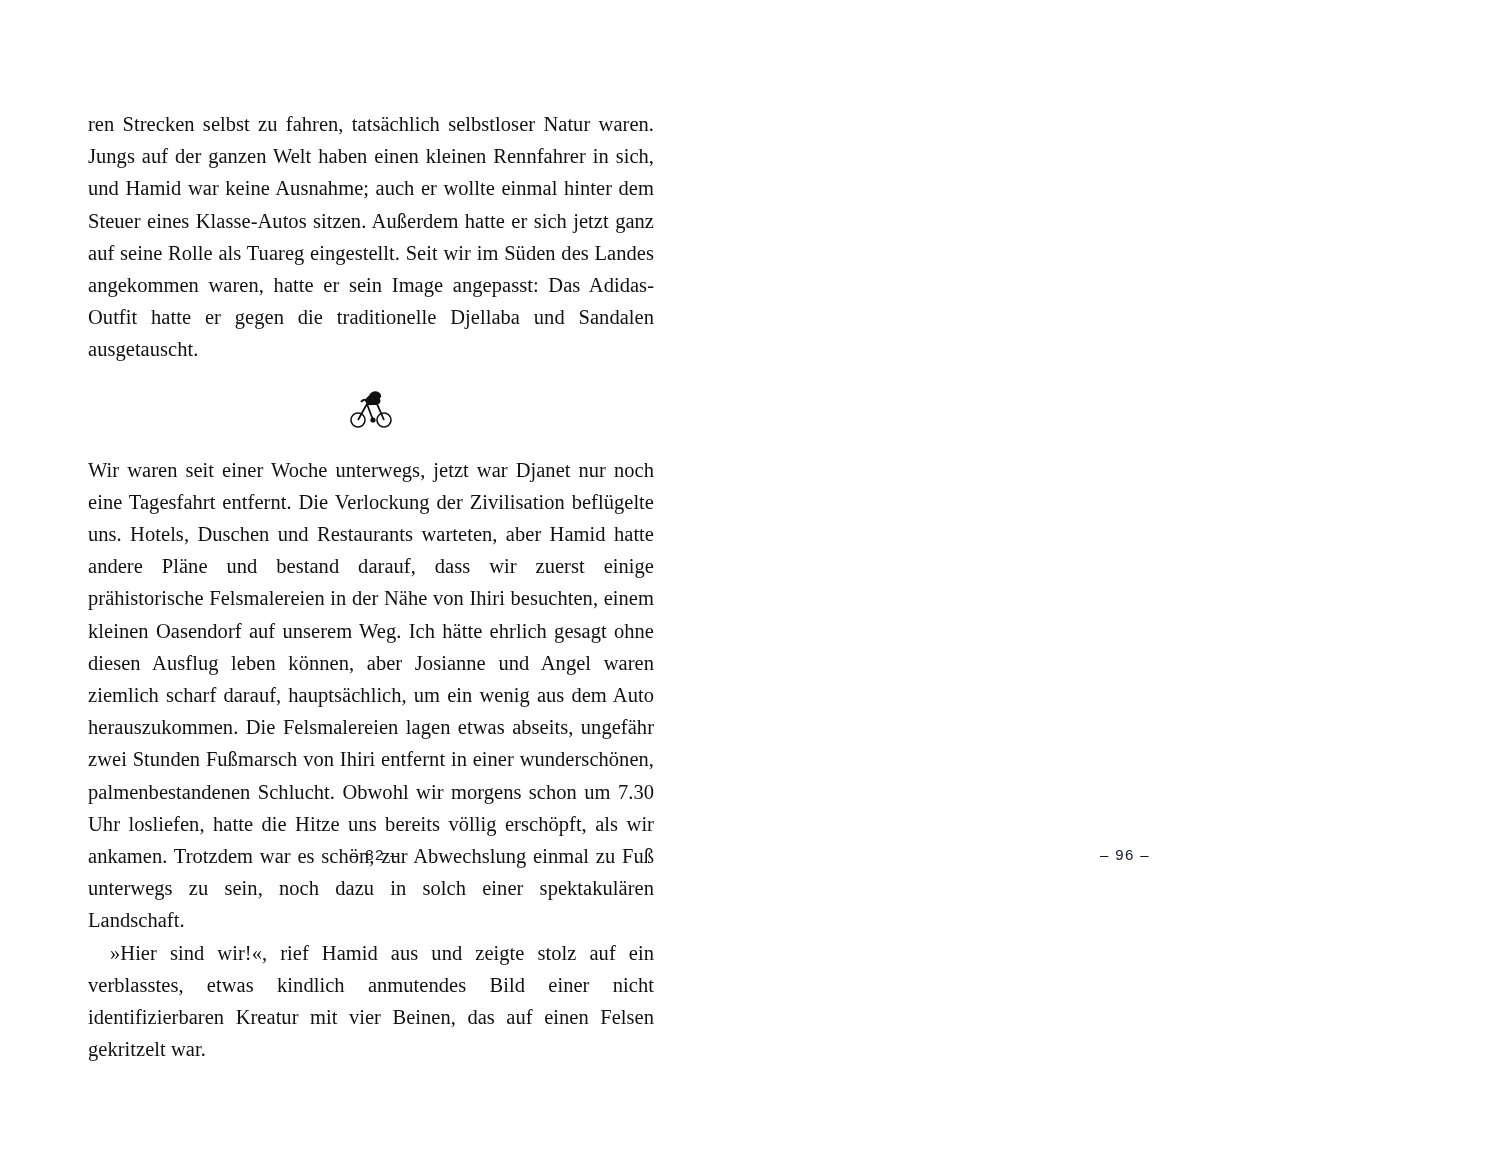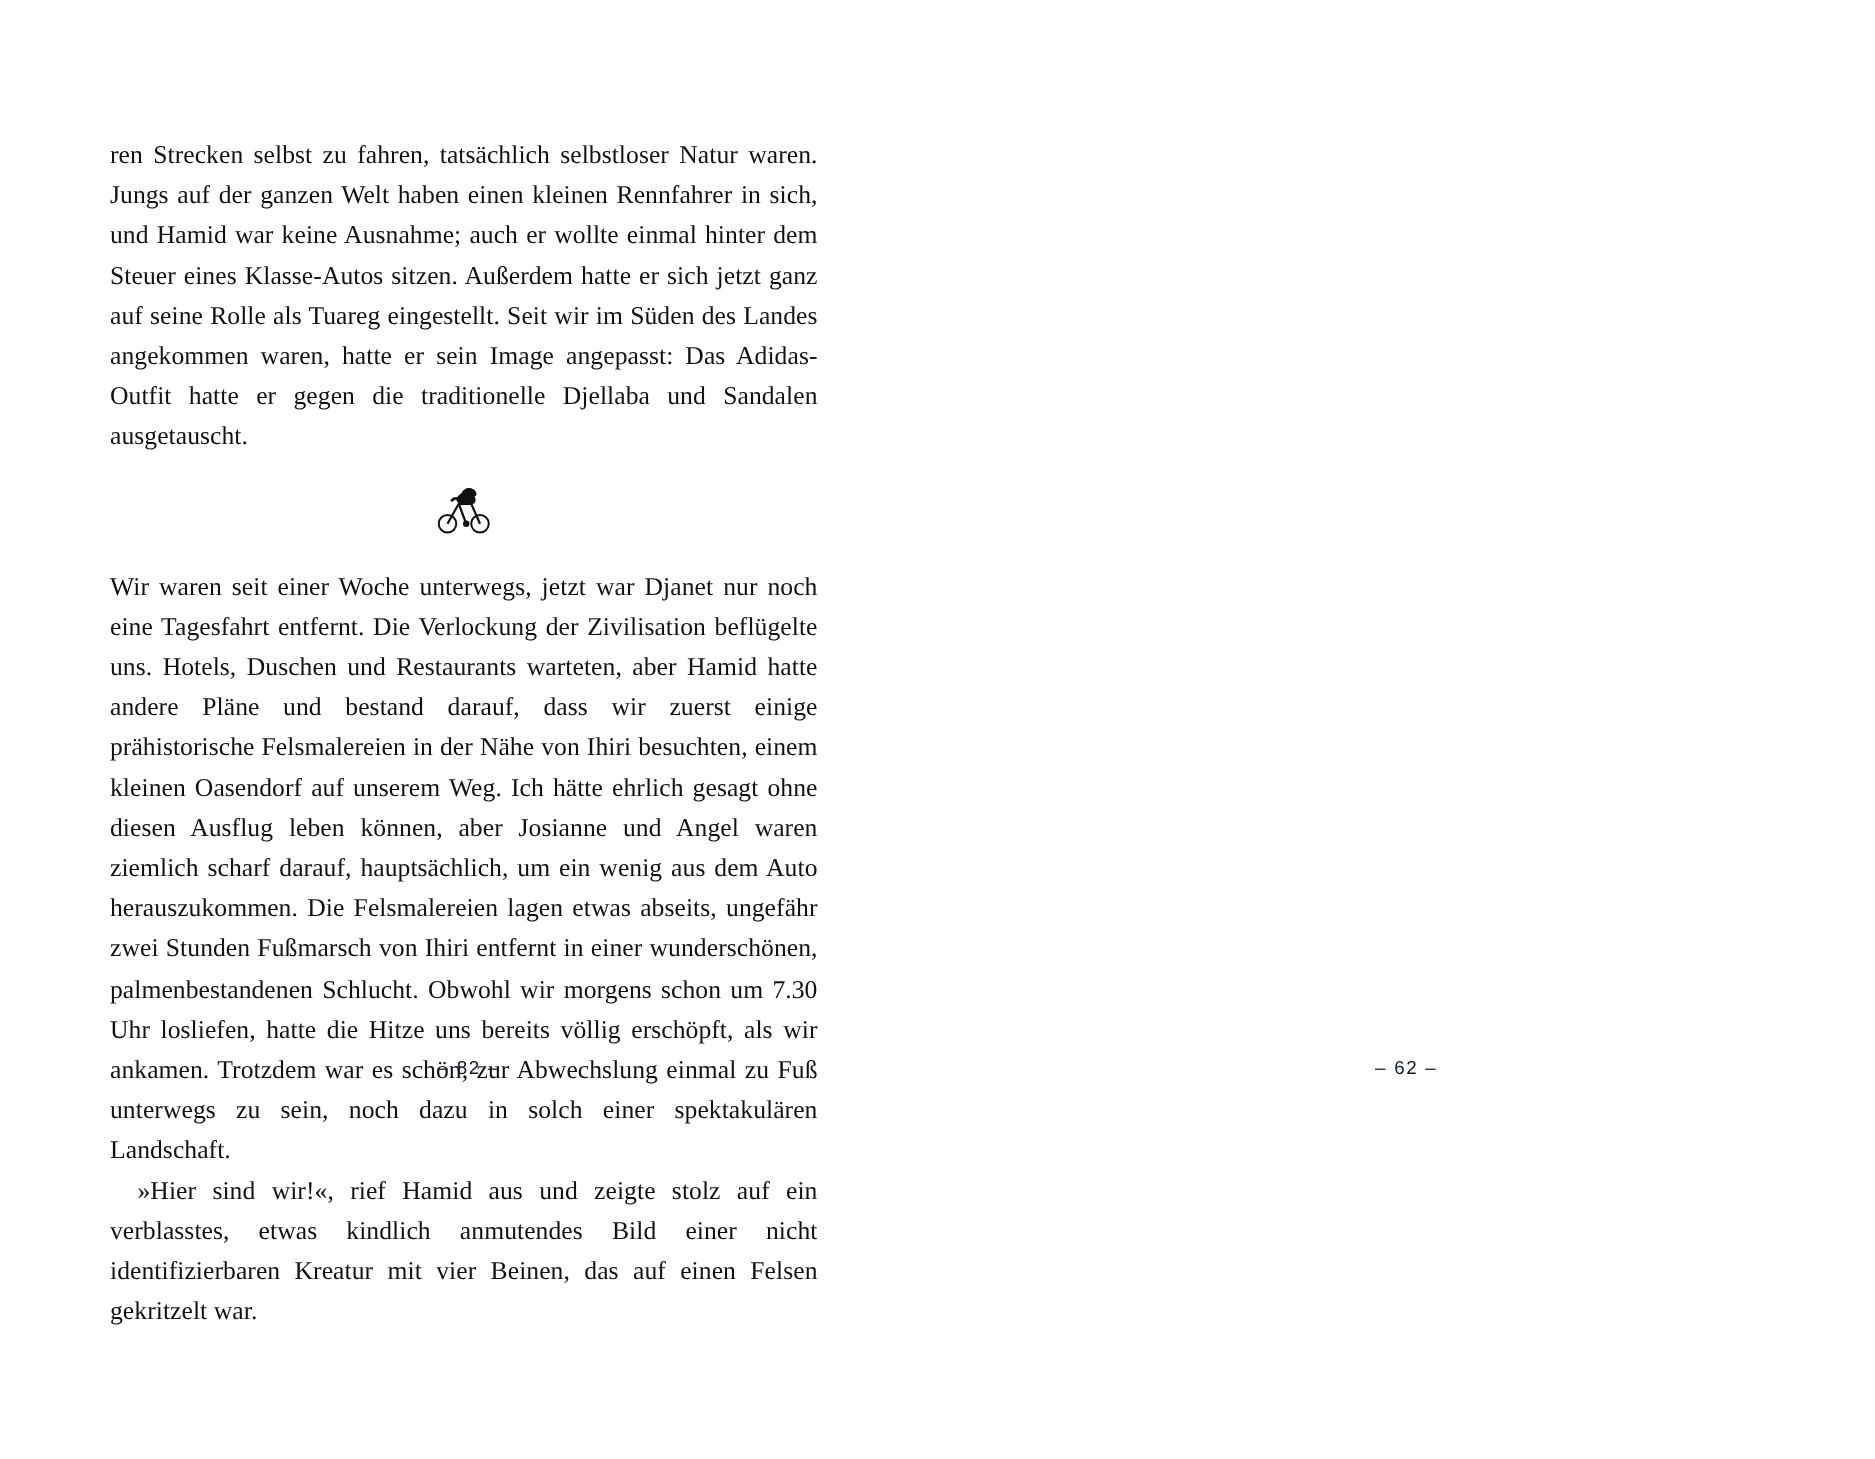--- a/index.html
+++ b/index.html
@@ -98,16 +98,16 @@
 
       <p class="block">Wir waren seit einer Woche unterwegs, jetzt war Djanet nur noch eine Tagesfahrt entfernt. Die Verlockung der Zivilisation beflügelte uns. Hotels, Duschen und Restaurants warteten, aber Hamid hatte andere Pläne und bestand darauf, dass wir zuerst einige prähistorische Felsmalereien in der Nähe von Ihiri besuchten, einem kleinen Oasendorf auf unserem Weg. Ich hätte ehrlich gesagt ohne diesen Ausflug leben können, aber Josianne und Angel waren ziemlich scharf darauf, hauptsächlich, um ein wenig aus dem Auto herauszukommen. Die Felsmalereien lagen etwas abseits, ungefähr zwei Stunden Fußmarsch von Ihiri entfernt in einer wunderschönen, palmenbestandenen Schlucht. Obwohl wir morgens schon um 7.30 Uhr losliefen, hatte die Hitze uns bereits völlig erschöpft, als wir ankamen. Trotzdem war es schön, zur Abwechslung einmal zu Fuß unterwegs zu sein, noch dazu in solch einer spektakulären Landschaft.</p>
       <p class="block indent">»Hier sind wir!«, rief Hamid aus und zeigte stolz auf ein verblasstes, etwas kindlich anmutendes Bild einer nicht identifizierbaren Kreatur mit vier Beinen, das auf einen Felsen gekritzelt war.</p>
 
     </div>
     <div class="folio">– 82 –</div>
   </div>
 
   <div class="page page-right">
 
-    <div class="folio">– 62 –</div>
+    <div class="folio">– 96 –</div>
   </div>
 
 </div>
 
 </body></html>

